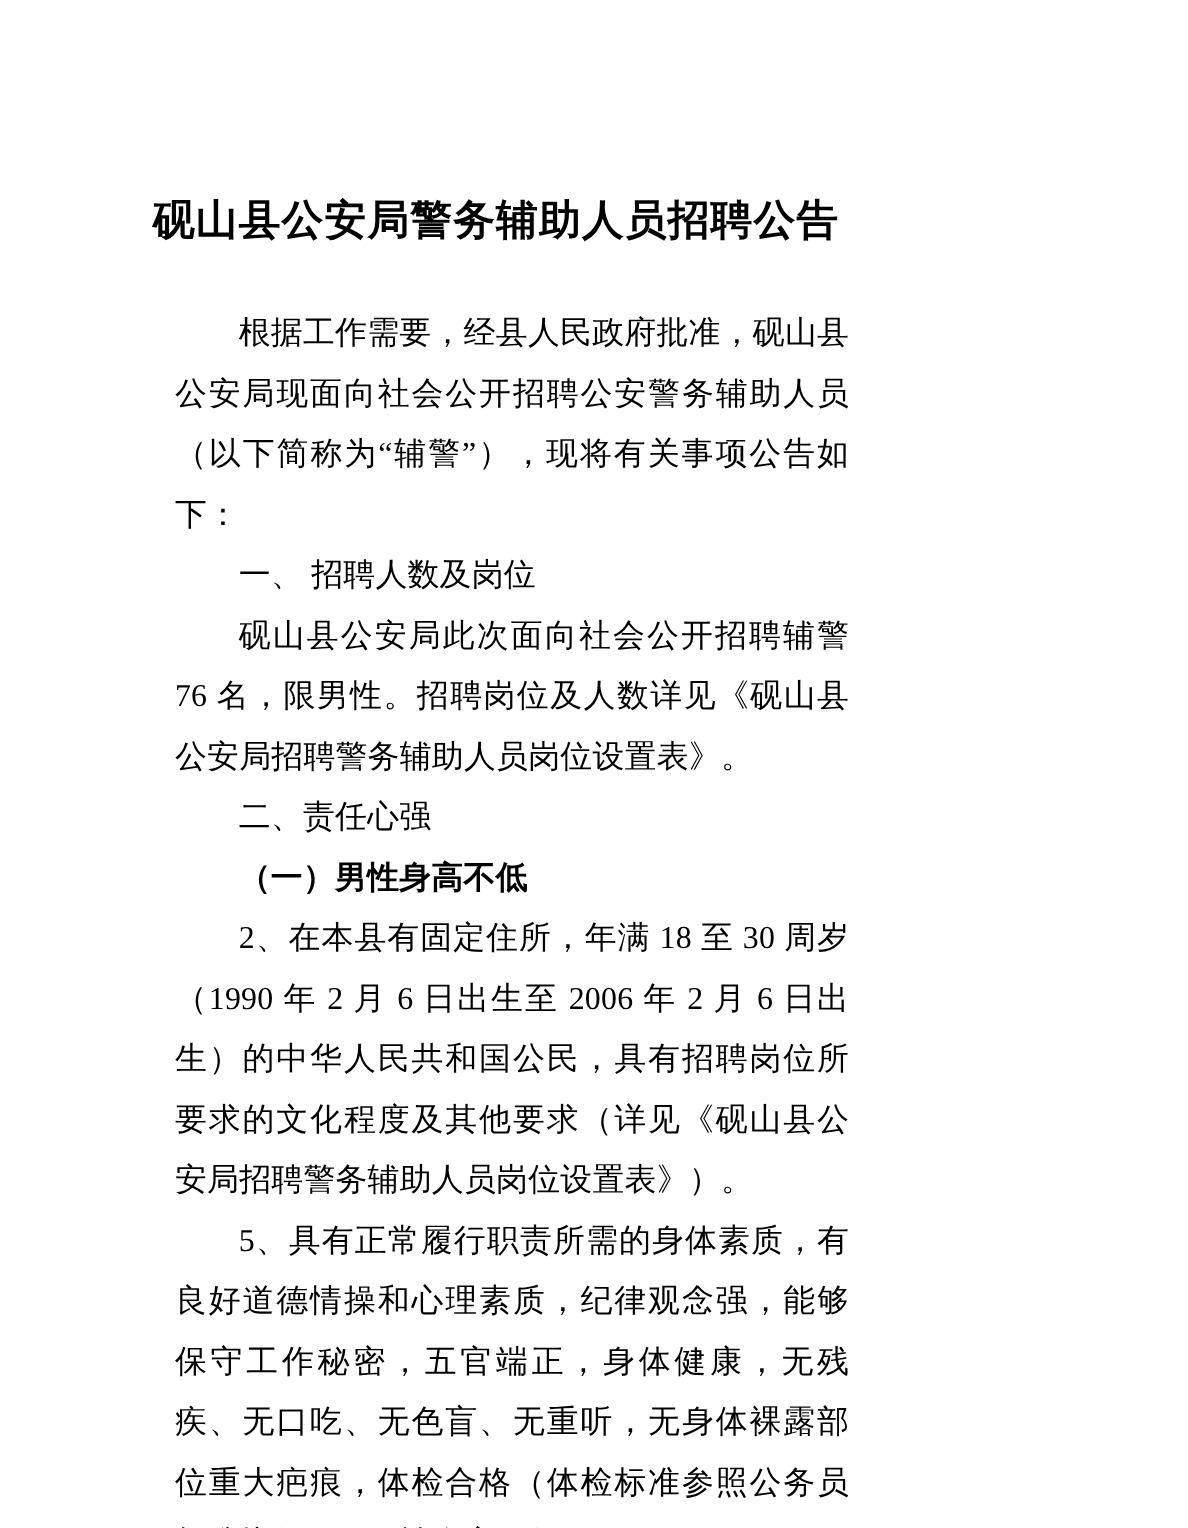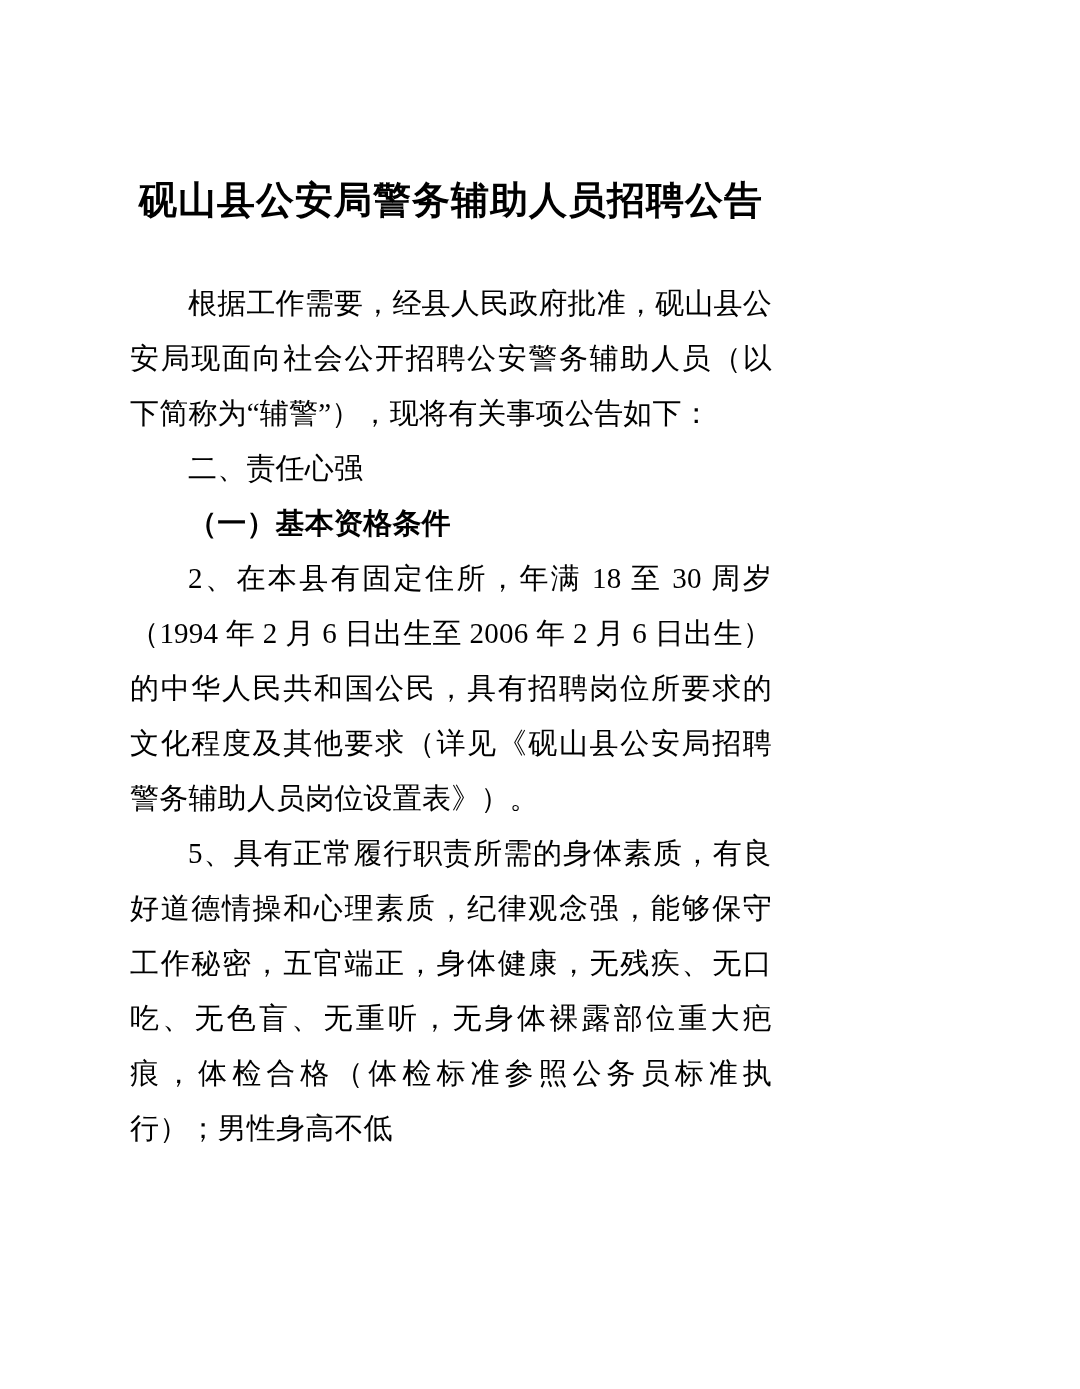--- a/index.html
+++ b/index.html
@@ -33,38 +33,41 @@
   .para {
     font-size: 29px;
     line-height: 55px;
     text-align: justify;
     text-justify: inter-ideograph;
     margin: 0;
     letter-spacing: 0.2px;
   }
   .indent {
     text-indent: 58px;
+    margin-left: 29px;
   }
   .bold {
     font-weight: bold;
   }
 </style>
 </head>
 <body>
 
 <div class="page">
 
   <h1 class="doc-title">砚山县公安局警务辅助人员招聘公告</h1>
 
   <p class="para indent">根据工作需要，经县人民政府批准，砚山县公安局现面向社会公开招聘公安警务辅助人员（以下简称为“辅警”），现将有关事项公告如下：</p>
 
+  <p class="para indent">一、 招聘人数及岗位</p>
 
+  <p class="para indent">砚山县公安局此次面向社会公开招聘辅警 76 名，限男性。招聘岗位及人数详见《砚山县公安局招聘警务辅助人员岗位设置表》。</p>
 
   <p class="para indent">二、责任心强</p>
 
-  <p class="para indent bold">（一）基本资格条件</p>
+  <p class="para indent bold">（一）男性身高不低</p>
 
 
-  <p class="para indent">2、在本县有固定住所，年满 18 至 30 周岁（1994 年 2 月 6 日出生至 2006 年 2 月 6 日出生）的中华人民共和国公民，具有招聘岗位所要求的文化程度及其他要求（详见《砚山县公安局招聘警务辅助人员岗位设置表》）。</p>
+  <p class="para indent">2、在本县有固定住所，年满 18 至 30 周岁（1990 年 2 月 6 日出生至 2006 年 2 月 6 日出生）的中华人民共和国公民，具有招聘岗位所要求的文化程度及其他要求（详见《砚山县公安局招聘警务辅助人员岗位设置表》）。</p>
 
   <p class="para indent">5、具有正常履行职责所需的身体素质，有良好道德情操和心理素质，纪律观念强，能够保守工作秘密，五官端正，身体健康，无残疾、无口吃、无色盲、无重听，无身体裸露部位重大疤痕，体检合格（体检标准参照公务员标准执行）；男性身高不低</p>
 
 </div>
 
 </body></html>

